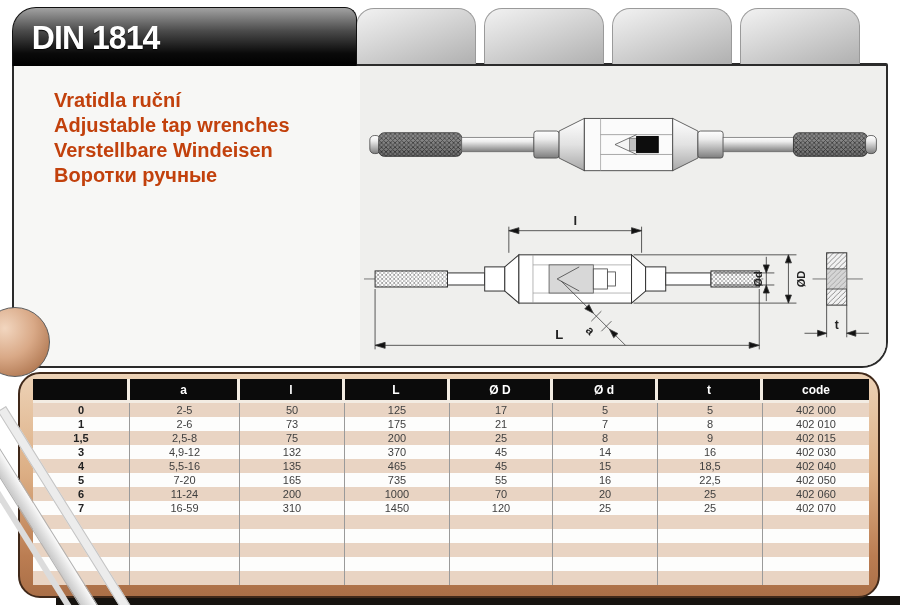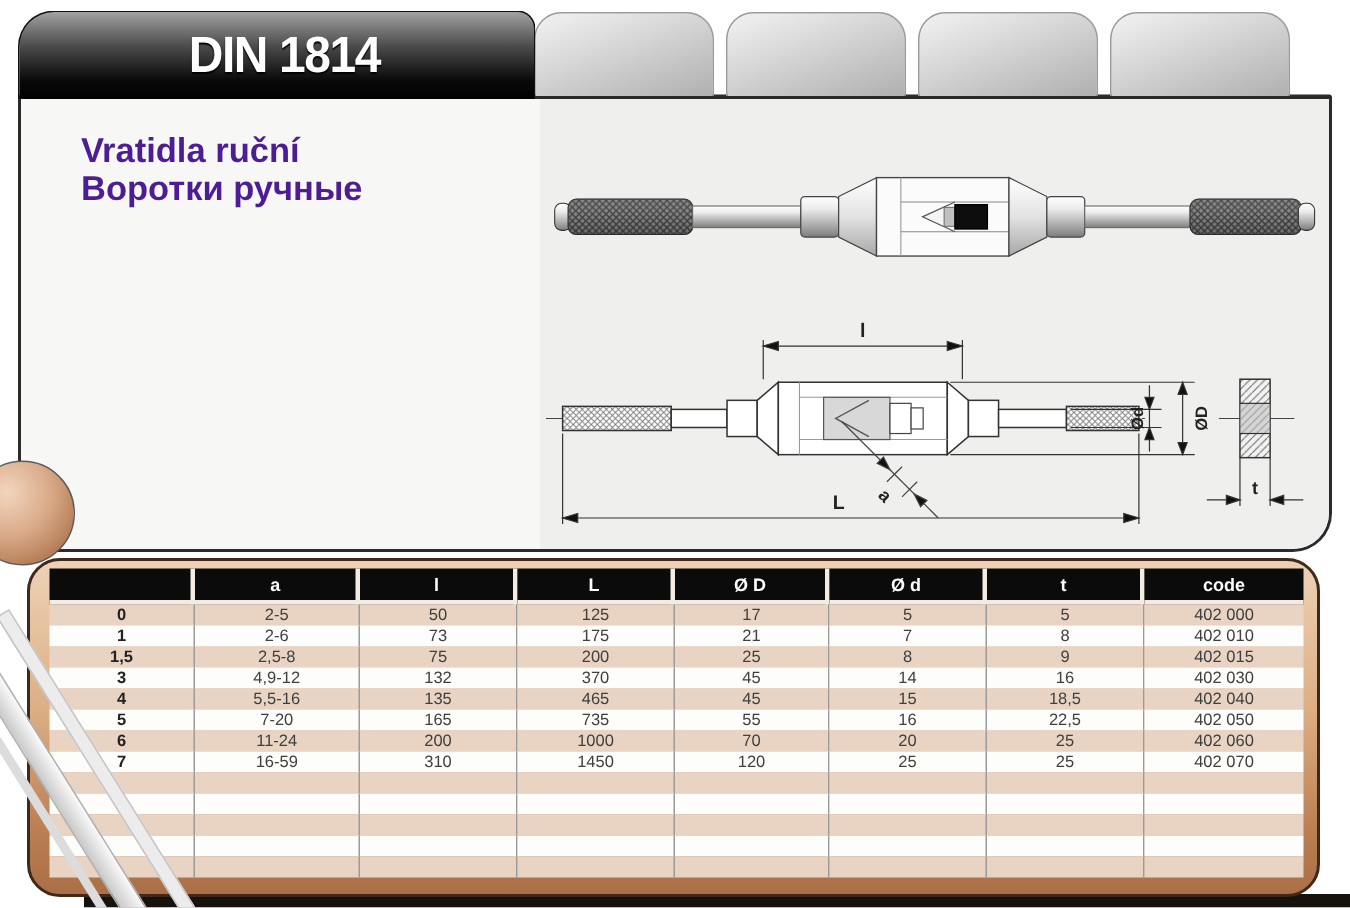--- a/index.html
+++ b/index.html
@@ -9,21 +9,20 @@
     font-family:"Liberation Sans", sans-serif;
   }
   
   .din-tab{
     position:absolute;left:12px;top:7px;width:343px;height:58px;
     background:linear-gradient(180deg,#a2a2a2 0%,#4a4a4a 40%,#0a0a0a 78%,#000 100%);
     border-radius:24px 12px 0 0;
     border:1px solid #111;border-bottom:none;
     display:flex;align-items:center;
     z-index:3;
-    justify-content:center;
   }
   .din-tab span{
     color:#fff;font-size:34px;font-weight:bold;letter-spacing:-1px;
     padding-left:20px;transform:scaleX(.94);transform-origin:left center;
     text-shadow:0 1px 1px #000;
   }
   .gray-tab{
     position:absolute;top:8px;width:118px;height:55px;
     background:linear-gradient(160deg,#f2f2f2 0%,#d8d8d8 40%,#b0b0b0 100%);
     border:1px solid #9a9a9a;border-bottom:none;
@@ -37,21 +36,21 @@
     border:2px solid #2b2b2b;border-top-width:3px;
     border-radius:2px 2px 26px 26px;
     box-sizing:border-box;z-index:1;
   }
   .draw-zone{
     position:absolute;left:346px;top:0;right:0;bottom:0;
     background:#efefed;border-radius:0 0 24px 0;
   }
   .intro{
     position:absolute;left:40px;top:22px;
-    font-size:23px;font-weight:bold;color:#4c1d95;line-height:25px;
+    font-size:20px;font-weight:bold;color:#c2410c;line-height:25px;
   }
   .svg1{position:absolute;left:354px;top:27px;}
   .svg2{position:absolute;left:348px;top:140px;}
   
   .sphere{
     position:absolute;left:-20px;top:307px;width:68px;height:68px;border-radius:50%;
     background:radial-gradient(circle at 35% 30%,#f2d6bf 0%,#d9a987 45%,#b27a54 80%,#9c6743 100%);
     border:1px solid #5c5c5c;z-index:6;
   }
   .ribbon{position:absolute;transform-origin:0 0;z-index:6;}
@@ -107,20 +106,22 @@
 <div class="gray-tab" style="left:356px"></div>
 <div class="gray-tab" style="left:484px"></div>
 <div class="gray-tab" style="left:612px"></div>
 <div class="gray-tab" style="left:740px"></div>
 
 <div class="panel">
   <div class="draw-zone"></div>
 
   <div class="intro">
     <div>Vratidla ruční</div>
+    <div>Adjustable tap wrenches</div>
+    <div>Verstellbare Windeisen</div>
     <div>Воротки ручные</div>
   </div>
 
   <svg class="svg1" width="512" height="104" viewBox="0 0 568 115">
     <defs>
       <linearGradient id="g1" x1="0" y1="0" x2="0" y2="1">
         <stop offset="0" stop-color="#ffffff"></stop>
           <stop offset=".3" stop-color="#ececec"></stop>
         <stop offset=".65" stop-color="#b5b5b5"></stop>
           <stop offset="1" stop-color="#7d7d7d"></stop>

